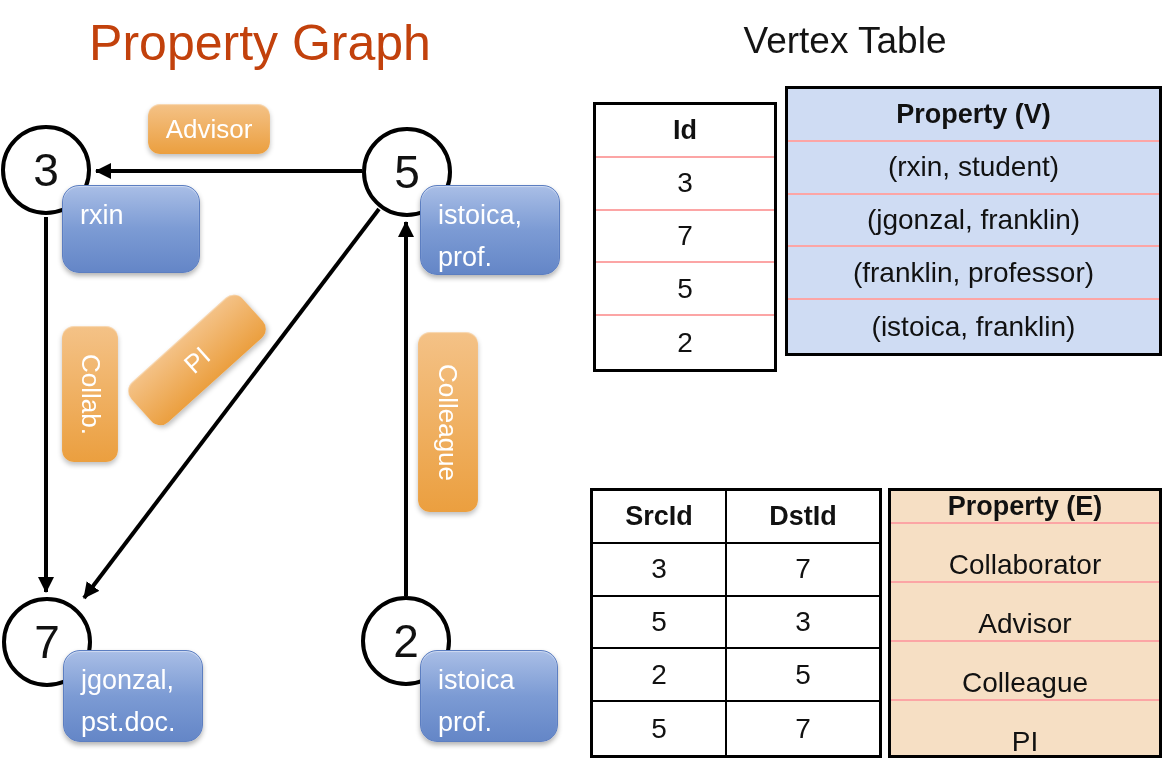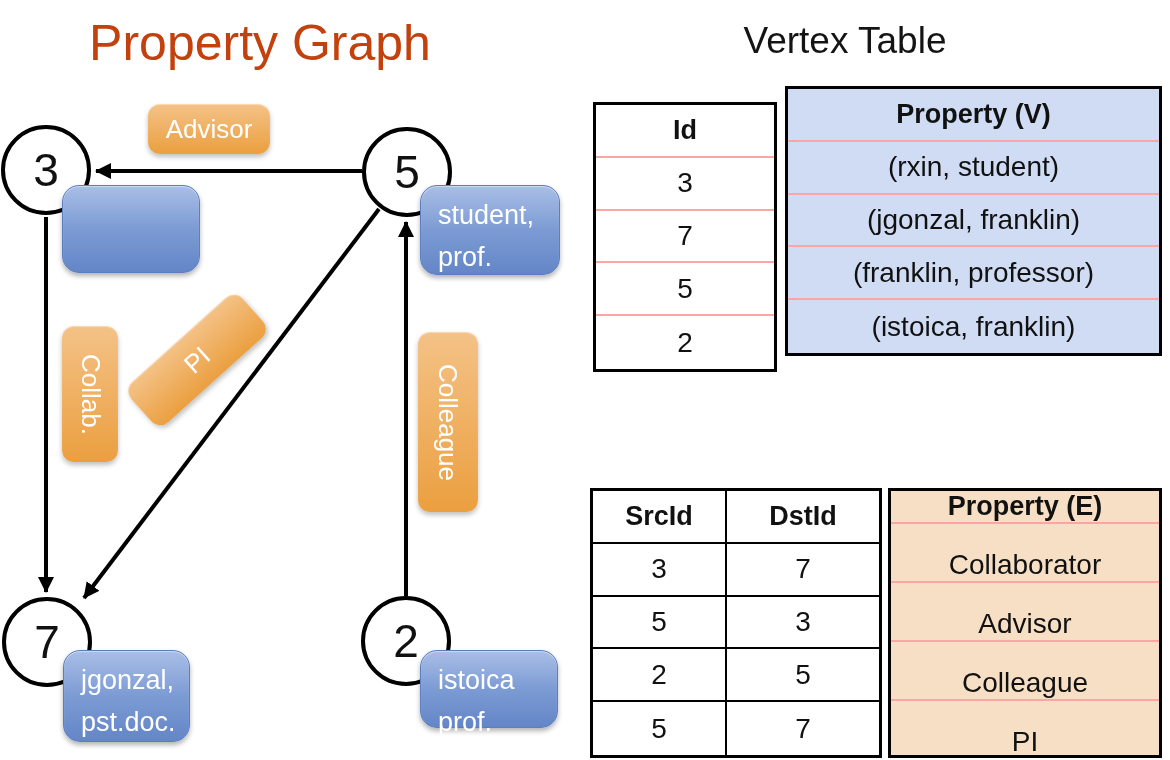--- a/index.html
+++ b/index.html
@@ -27,22 +27,22 @@
   .edges{position:absolute;left:0;top:0;z-index:2;}
 
   
   .pbox{position:absolute;box-sizing:border-box;border-radius:17px;
         background:linear-gradient(180deg,#a9bee6 0%,#7c9bd4 50%,var(--node-blue,#6486c7) 100%);
         border:1.5px solid #5c7ec1;color:#fff;font-size:27px;line-height:1.57;
         padding:8px 0 0 17px;box-shadow:0 3px 5px rgba(0,0,0,0.30), inset 0 1px 1px rgba(255,255,255,0.45);
         z-index:4;}
   .pbox-rxin{left:62px;top:185px;width:138px;height:88px;}
   .pbox-franklin{left:420px;top:185px;width:140px;height:90px;}
-  .pbox-jgonzal{left:63px;top:650px;width:127px;height:92px;}
-  .pbox-istoica{left:420px;top:650px;width:138px;height:78px;}
+  .pbox-jgonzal{left:63px;top:650px;width:140px;height:92px;}
+  .pbox-istoica{left:420px;top:650px;width:138px;height:92px;}
 
   
   .olabel{position:absolute;box-sizing:border-box;border-radius:12px;
           background:linear-gradient(180deg,#f4c287 0%,var(--label-orange,#eb9f3f) 100%);
           color:#fff;display:flex;align-items:center;justify-content:center;font-size:26px;
           box-shadow:0 3px 5px rgba(0,0,0,0.25), inset 0 1px 1px rgba(255,255,255,0.4);
           z-index:3;}
   .olabel-advisor{left:148px;top:104px;width:122px;height:50px;}
   .olabel-collab{left:62px;top:326px;width:56px;height:136px;}
   .olabel-colleague{left:418px;top:332px;width:60px;height:180px;}
@@ -93,23 +93,24 @@
     <span>5</span>
   </div>
   <div class="gnode gnode-7">
     <span>7</span>
   </div>
   <div class="gnode gnode-2">
     <span>2</span>
   </div>
 
   <div class="pbox pbox-rxin">
+    <div>rxin</div>
   </div>
   <div class="pbox pbox-franklin">
-    <div>student,</div>
+    <div>istoica,</div>
     <div>prof.</div>
   </div>
   <div class="pbox pbox-jgonzal">
     <div>jgonzal,</div>
     <div>pst.doc.</div>
   </div>
   <div class="pbox pbox-istoica">
     <div>istoica</div>
     <div>prof.</div>
   </div>

